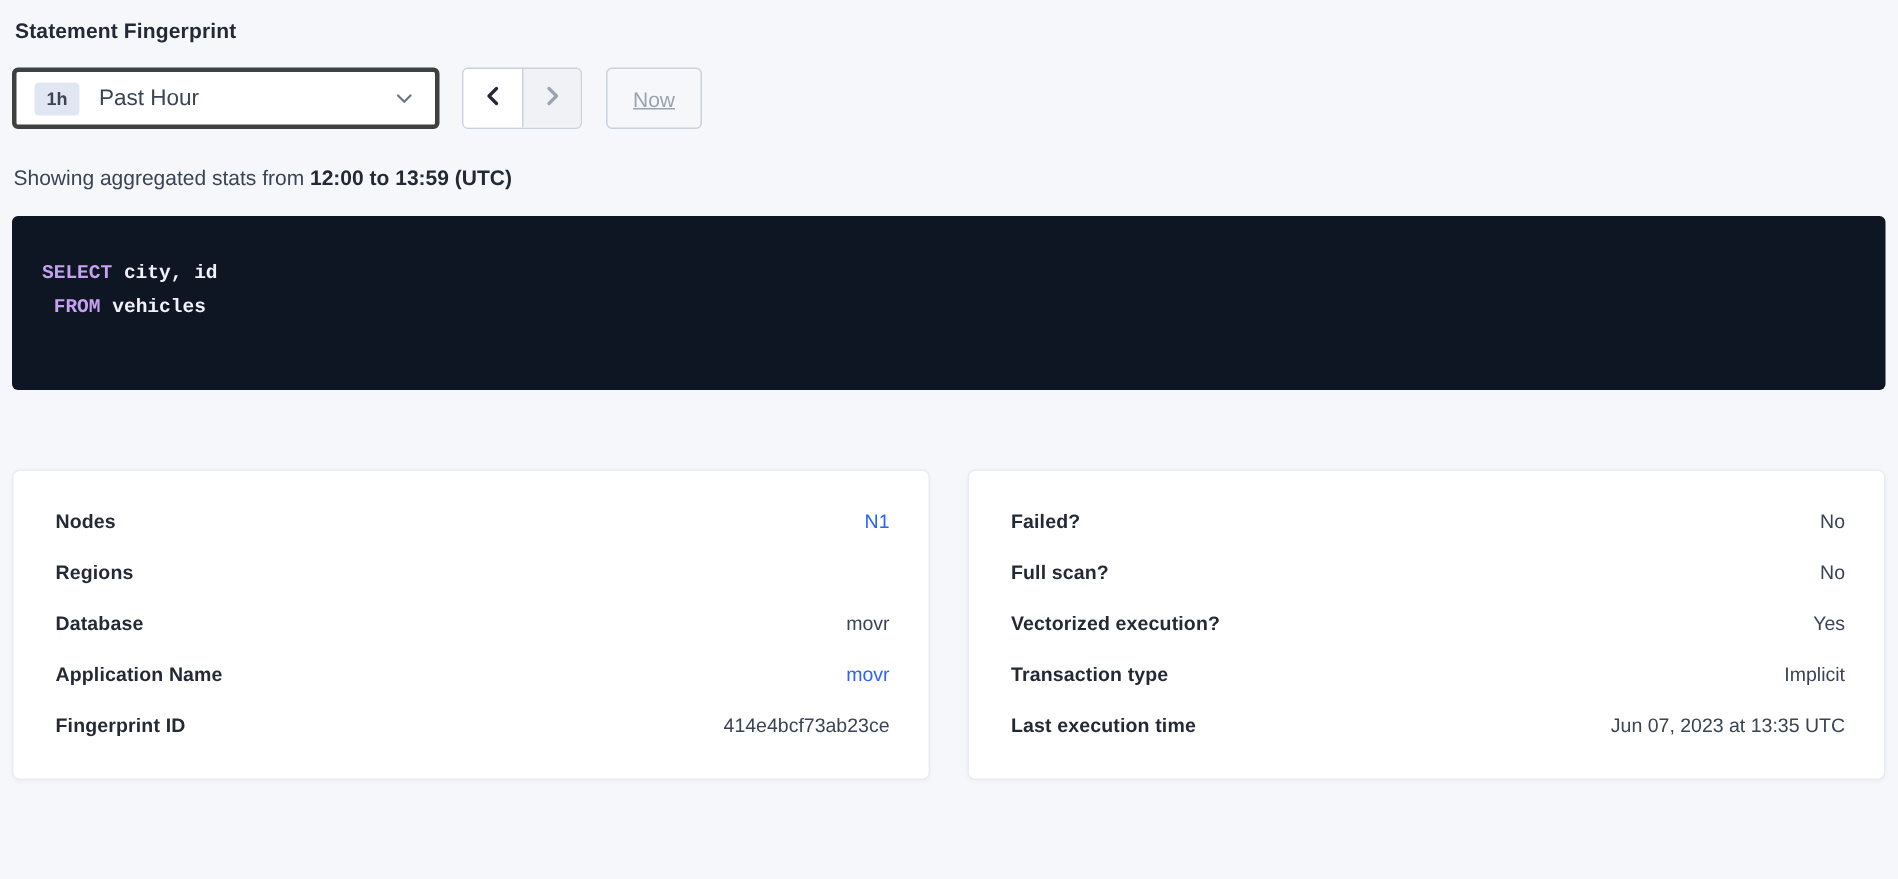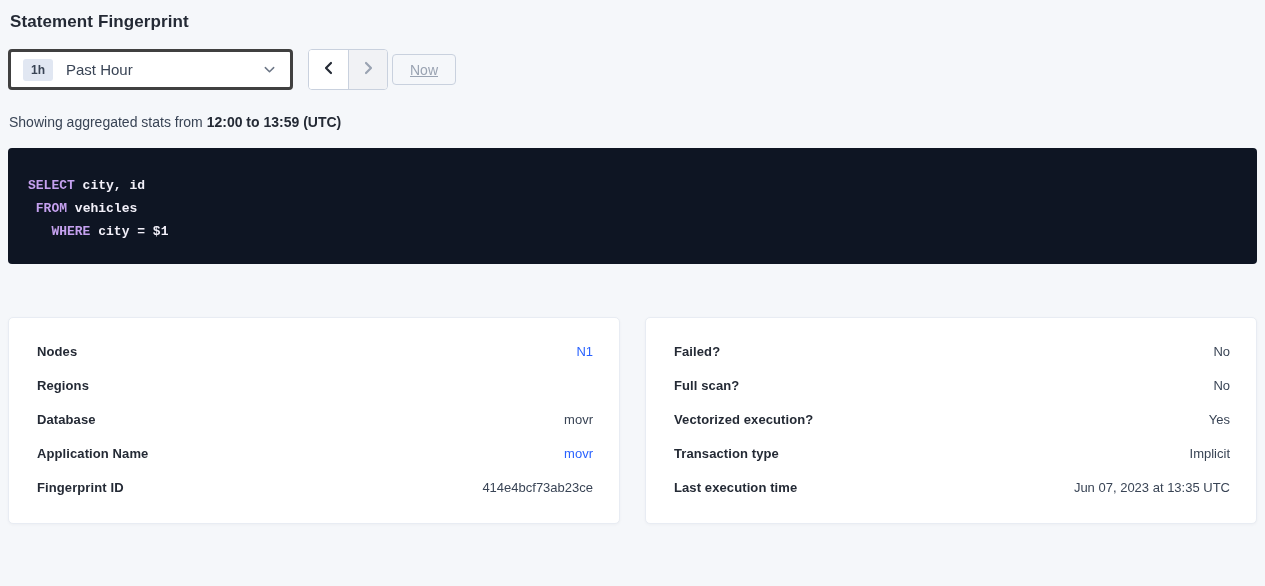--- a/index.html
+++ b/index.html
@@ -7,21 +7,21 @@
   body {
     background: #f5f7fa;
     font-family: "Liberation Sans", sans-serif;
     color: #394455;
     overflow: hidden;
   }
   .page { padding: 0 8px; }
 
   
   .page-title {
-    font-size: 17px;
+    font-size: 14px;
     font-weight: bold;
     color: #242a35;
     padding: 12px 2px 0 2px;
     letter-spacing: 0.1px;
   }
 
   
   .tabs {
     display: flex;
     margin-top: 21px;
@@ -83,22 +83,22 @@
     background: #ffffff;
     border: none;
     cursor: pointer;
   }
   .arrow-btn.disabled {
     background: #f1f2f5;
     border-left: 1px solid #c9d1de;
     cursor: default;
   }
   .now-btn {
-    height: 31px;
-    margin-left: 4px;
+    height: 41px;
+    margin-left: 16px;
     padding: 0 17px;
     font-size: 14px;
     font-family: "Liberation Sans", sans-serif;
     color: #9aa3b2;
     background: transparent;
     border: 1px solid #c9d1de;
     border-radius: 4px;
     cursor: default;
     text-decoration: underline;
   }
@@ -184,21 +184,20 @@
     <button class="now-btn">Now</button>
   </div>
 
   <div class="stats-line">
     <span>Showing aggregated stats from </span><b>12:00 to 13:59 (UTC)</b>
   </div>
 
   <div class="sql-box" id="sql-box">
       <div class="sql-line"><span class="sql-kw">SELECT</span><span> city, id</span></div>
       <div class="sql-line"><span> </span><span class="sql-kw">FROM</span><span> vehicles</span></div>
-      <div class="sql-line"><span>   </span><span class="sql-kw">WHERE</span><span> city = $1</span></div>
     </div>
 
   <div class="cards-row" id="cards-row">
       <div class="card">
         <div class="card-row">
           <span class="row-label">Nodes</span>
           <span class="row-value link">N1</span>
         </div>
         <div class="card-row">
           <span class="row-label">Regions</span>

